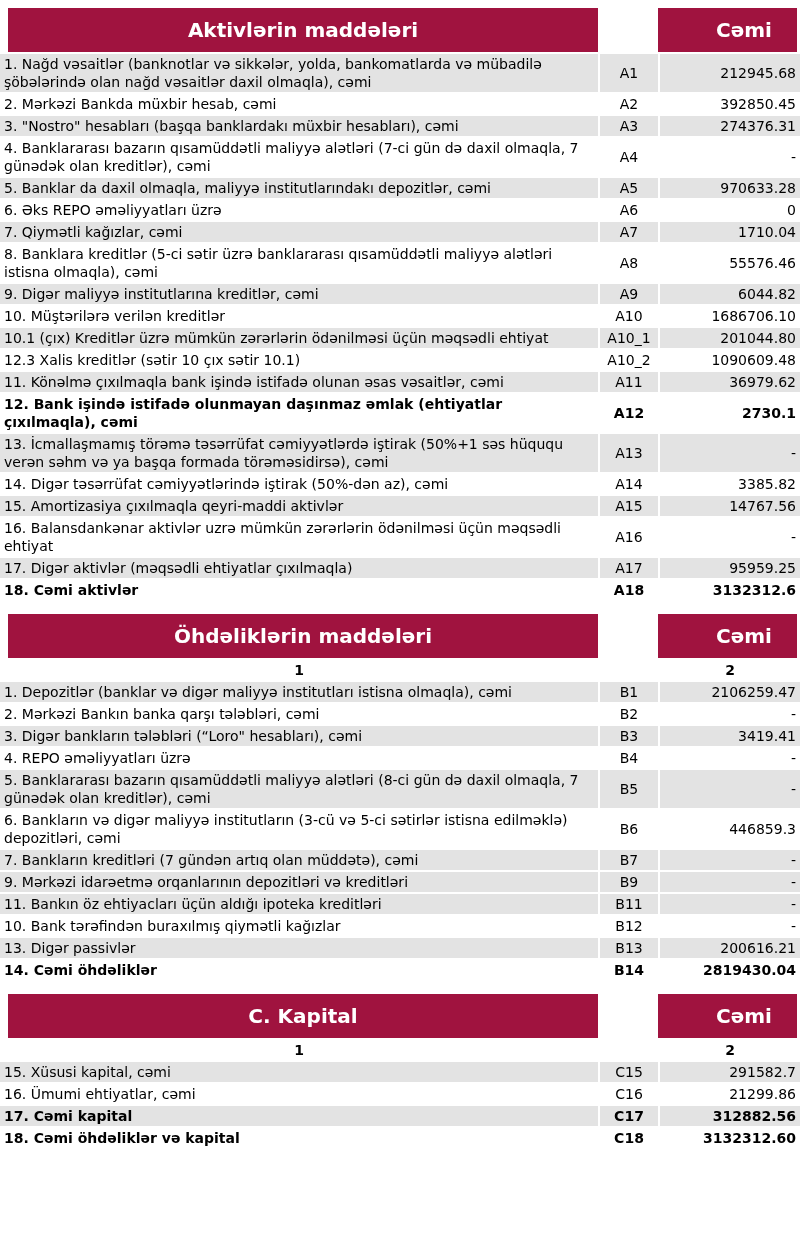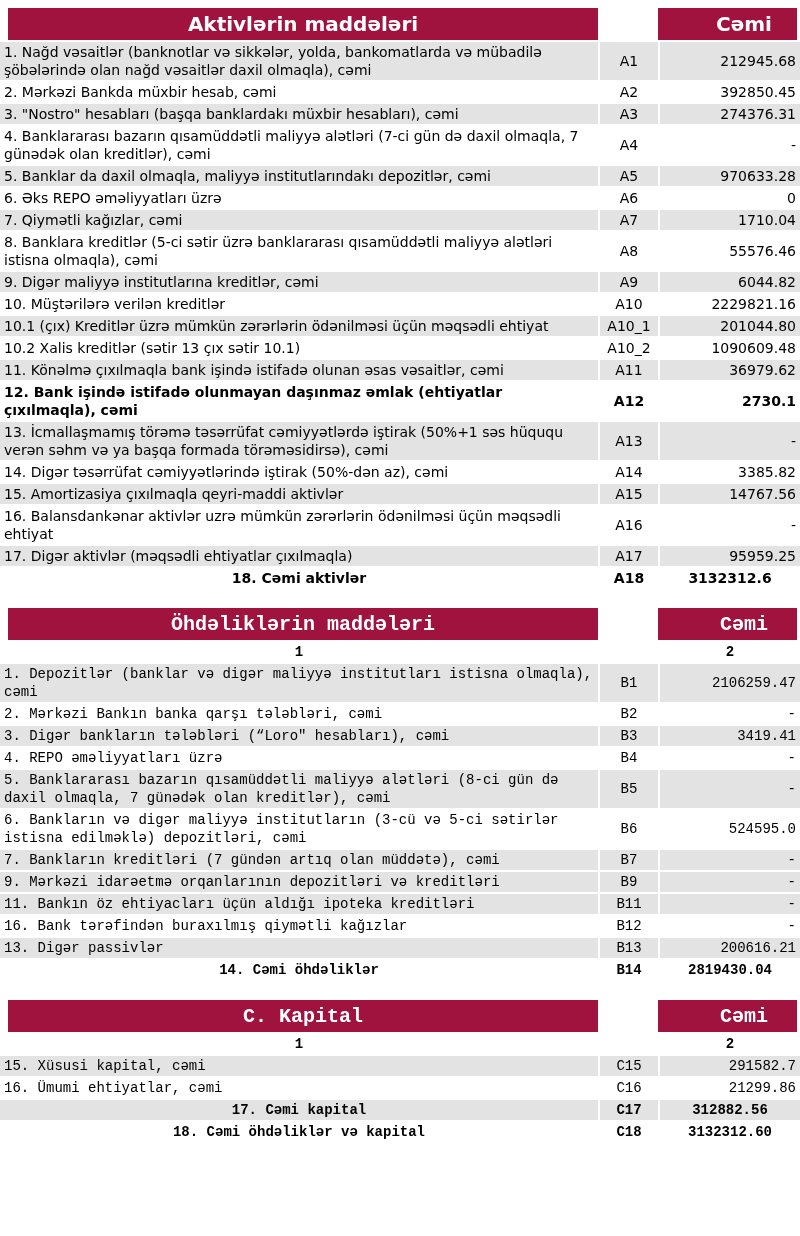--- a/index.html
+++ b/index.html
@@ -4,25 +4,25 @@
 <style>
   * { margin: 0; padding: 0; box-sizing: border-box; }
   html, body { background: #ffffff; }
   body {
     width: 800px;
     font-family: "DejaVu Sans", "Liberation Sans", sans-serif;
     font-size: 14px;
     color: #000;
   }
   .page { width: 800px; padding-top: 8px; }
-  section.tbl + section.tbl { margin-top: 18px; font-family: Liberation Mono, monospace; }
+  section.tbl + section.tbl { margin-top: 12px; }
 
   .sec-header {
     display: flex;
-    height: 32px;
+    height: 44px;
     margin: 0 3px 2px 8px;
   }
   .h-title, .h-total {
     background: var(--header-bg, #a0133f);
     color: var(--header-text, #fff);
     font-weight: bold;
     font-size: 20px;
     display: flex;
     align-items: center;
     justify-content: center;
@@ -46,21 +46,21 @@
     vertical-align: middle;
     line-height: 18px;
     overflow: hidden;
   }
   td.desc { }
   td.code { text-align: center; border-left: 2px solid #fff; }
   td.val  { text-align: right;  border-left: 2px solid #fff; }
 
   tr.shaded td { background: var(--row-shaded, #e3e3e3); }
   tr.plain  td { background: var(--row-plain, #ffffff); }
-  tr.bold   td { font-weight: bold; text-align: center; }
+  tr.bold   td { font-weight: bold; }
   tr.tall   td { height: 36px; font-weight: bold; }
 
   tr.colnums td {
     background: #fff;
     text-align: center;
     font-weight: bold;
     height: 22px;
   }
 </style>
 </head>
@@ -122,29 +122,29 @@
             <td class="val">55576.46</td>
           </tr>
           <tr class="shaded">
             <td class="desc">9. Digər maliyyə institutlarına kreditlər, cəmi</td>
             <td class="code">A9</td>
             <td class="val">6044.82</td>
           </tr>
           <tr class="plain">
             <td class="desc">10. Müştərilərə verilən kreditlər</td>
             <td class="code">A10</td>
-            <td class="val">2229821.16</td>
+            <td class="val">1686706.10</td>
           </tr>
           <tr class="shaded">
             <td class="desc">10.1 (çıx) Kreditlər üzrə mümkün zərərlərin ödənilməsi üçün məqsədli ehtiyat</td>
             <td class="code">A10_1</td>
             <td class="val">201044.80</td>
           </tr>
           <tr class="plain">
-            <td class="desc">10.2 Xalis kreditlər (sətir 13 çıx sətir 10.1)</td>
+            <td class="desc">12.3 Xalis kreditlər (sətir 10 çıx sətir 10.1)</td>
             <td class="code">A10_2</td>
             <td class="val">1090609.48</td>
           </tr>
           <tr class="shaded">
             <td class="desc">11. Könəlmə çıxılmaqla bank işində istifadə olunan əsas vəsaitlər, cəmi</td>
             <td class="code">A11</td>
             <td class="val">36979.62</td>
           </tr>
           <tr class="plain tall">
             <td class="desc">12. Bank işində istifadə olunmayan daşınmaz əmlak (ehtiyatlar çıxılmaqla), cəmi</td>
@@ -224,39 +224,39 @@
             <td class="val">-</td>
           </tr>
           <tr class="shaded">
             <td class="desc">5. Banklararası bazarın qısamüddətli maliyyə alətləri (8-ci gün də daxil olmaqla, 7 günədək olan kreditlər), cəmi</td>
             <td class="code">B5</td>
             <td class="val">-</td>
           </tr>
           <tr class="plain">
             <td class="desc">6. Bankların və digər maliyyə institutların (3-cü və 5-ci sətirlər istisna edilməklə) depozitləri, cəmi</td>
             <td class="code">B6</td>
-            <td class="val">524595.0</td>
+            <td class="val">446859.3</td>
           </tr>
           <tr class="shaded">
             <td class="desc">7. Bankların kreditləri (7 gündən artıq olan müddətə), cəmi</td>
             <td class="code">B7</td>
             <td class="val">-</td>
           </tr>
           <tr class="shaded">
             <td class="desc">9. Mərkəzi idarəetmə orqanlarının depozitləri və kreditləri</td>
             <td class="code">B9</td>
             <td class="val">-</td>
           </tr>
           <tr class="shaded">
             <td class="desc">11. Bankın öz ehtiyacları üçün aldığı ipoteka kreditləri</td>
             <td class="code">B11</td>
             <td class="val">-</td>
           </tr>
           <tr class="plain">
-            <td class="desc">16. Bank tərəfindən buraxılmış qiymətli kağızlar</td>
+            <td class="desc">10. Bank tərəfindən buraxılmış qiymətli kağızlar</td>
             <td class="code">B12</td>
             <td class="val">-</td>
           </tr>
           <tr class="shaded">
             <td class="desc">13. Digər passivlər</td>
             <td class="code">B13</td>
             <td class="val">200616.21</td>
           </tr>
           <tr class="plain bold">
             <td class="desc">14. Cəmi öhdəliklər</td>

